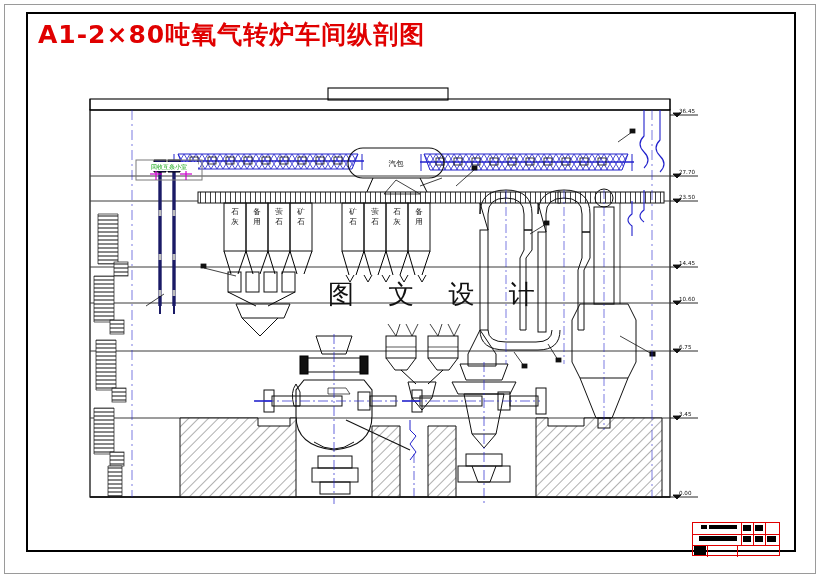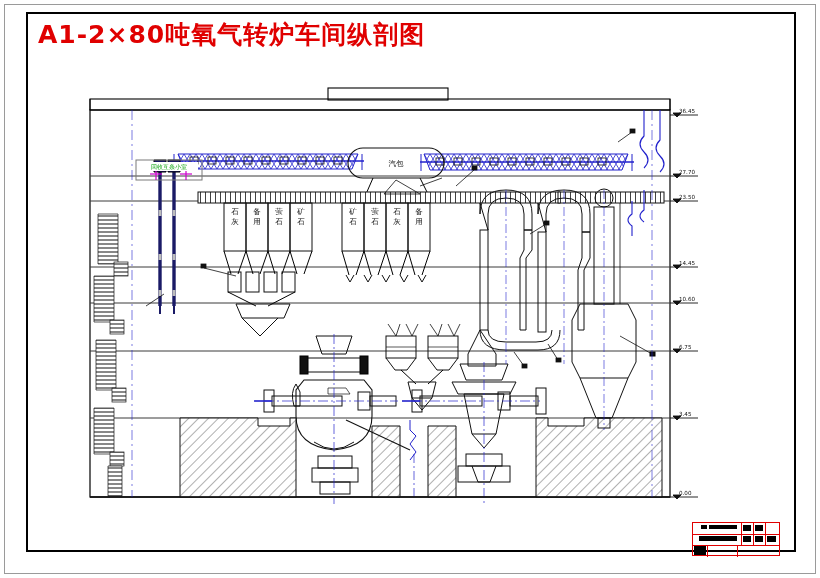--- a/index.html
+++ b/index.html
@@ -354,20 +354,21 @@
         <text x="651" y="160">27.70</text>
         <text x="651" y="185">23.50</text>
         <text x="651" y="251">14.45</text>
         <text x="651" y="287">10.60</text>
         <text x="651" y="335">6.75</text>
         <text x="651" y="402">3.45</text>
         <text x="651" y="481">0.00</text>
       </g>
     </svg>
 
+    <div class="wm">图 文 设 计</div>
 
     <div class="tb">
       <div class="rw" style="top:11px;"></div>
       <div class="rw" style="top:22px;"></div>
       <div class="cl" style="left:48px;height:22px;"></div>
       <div class="cl" style="left:60px;height:22px;"></div>
       <div class="cl" style="left:72px;height:22px;"></div>
       <div class="cl" style="left:14px;top:22px;height:12px;"></div>
       <div class="cl" style="left:44px;top:22px;height:12px;"></div>
 

